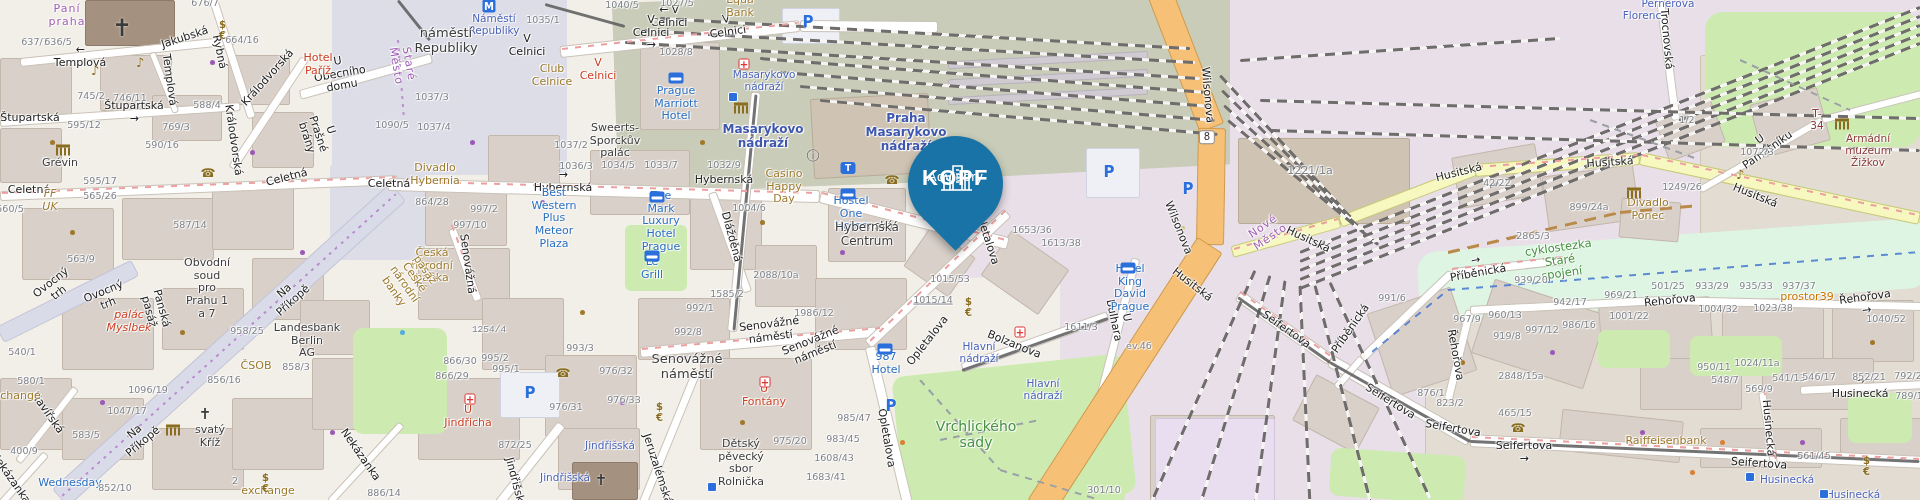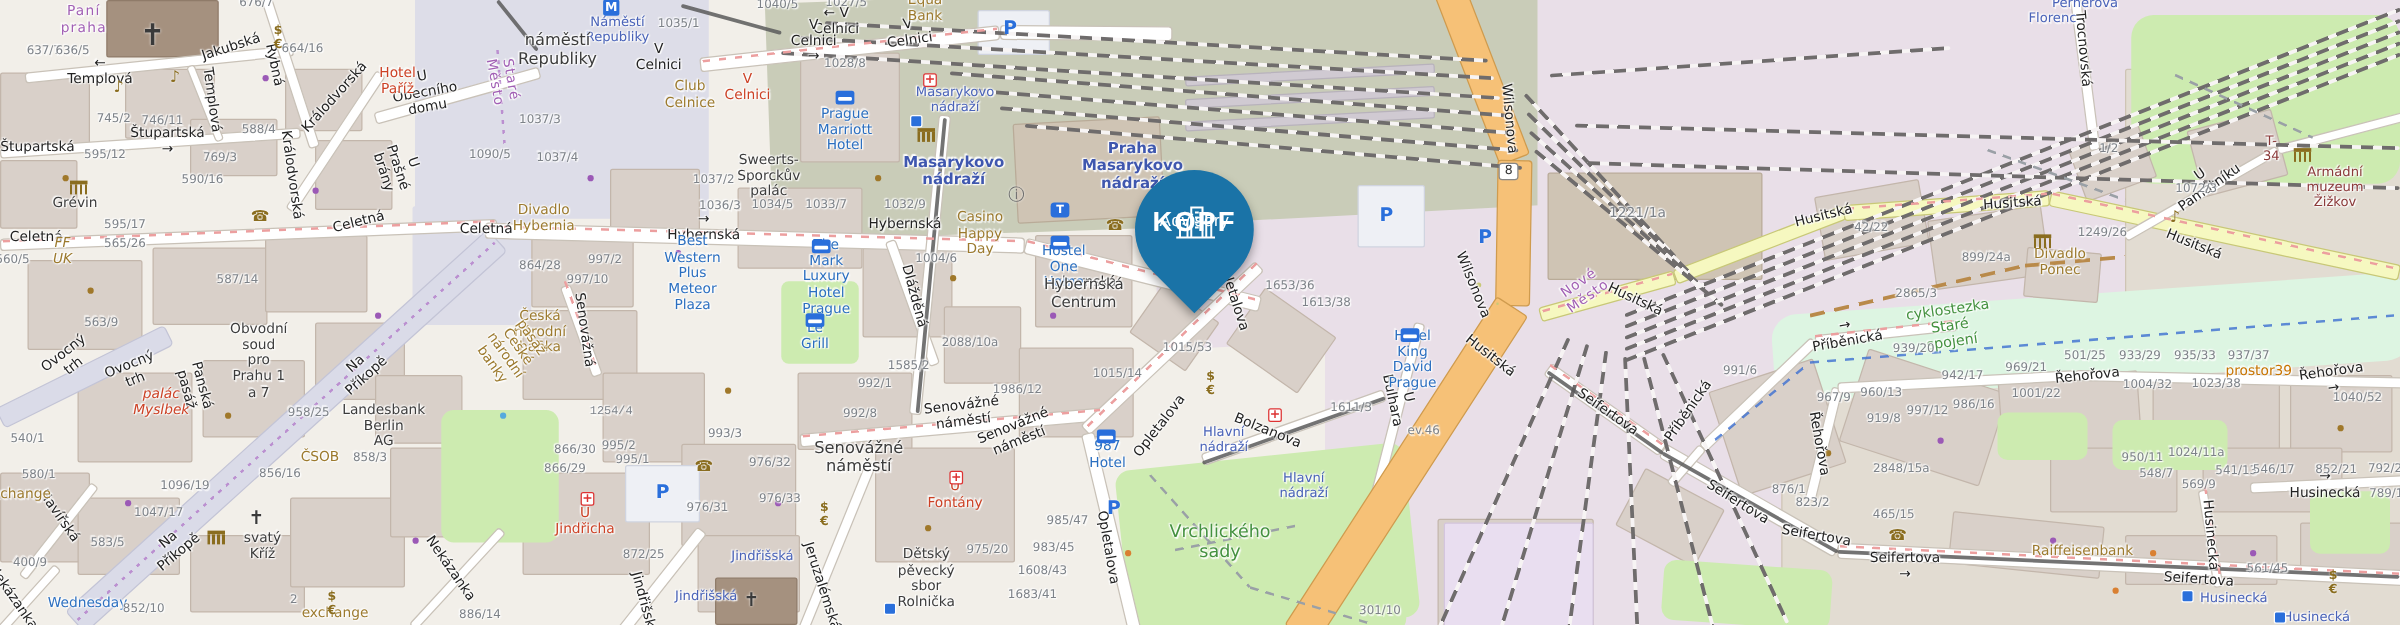--- a/index.html
+++ b/index.html
@@ -469,27 +469,27 @@
       <span class="lbl hn" style="left: 176px; top: 127px; transform: translate(-50%, -50%) rotate(0deg);">769/3</span>
       <span class="lbl hn" style="left: 162px; top: 145px; transform: translate(-50%, -50%) rotate(0deg);">590/16</span>
       <span class="lbl hn" style="left: 676px; top: 52px; transform: translate(-50%, -50%) rotate(0deg);">1028/8</span>
       <span class="lbl hn" style="left: 100px; top: 181px; transform: translate(-50%, -50%) rotate(0deg);">595/17</span>
       <span class="lbl hn" style="left: 100px; top: 196px; transform: translate(-50%, -50%) rotate(0deg);">565/26</span>
       <span class="lbl hn" style="left: 10px; top: 209px; transform: translate(-50%, -50%) rotate(0deg);">560/5</span>
       <span class="lbl hn" style="left: 81px; top: 259px; transform: translate(-50%, -50%) rotate(0deg);">563/9</span>
       <span class="lbl hn" style="left: 190px; top: 225px; transform: translate(-50%, -50%) rotate(0deg);">587/14</span>
       <span class="lbl hn" style="left: 392px; top: 125px; transform: translate(-50%, -50%) rotate(0deg);">1090/5</span>
       <span class="lbl hn" style="left: 432px; top: 97px; transform: translate(-50%, -50%) rotate(0deg);">1037/3</span>
-      <span class="lbl hn" style="left: 446px; top: 127px; transform: translate(-50%, -50%) rotate(0deg);">1037/4</span>
+      <span class="lbl hn" style="left: 434px; top: 127px; transform: translate(-50%, -50%) rotate(0deg);">1037/4</span>
       <span class="lbl hn" style="left: 571px; top: 145px; transform: translate(-50%, -50%) rotate(0deg);">1037/2</span>
       <span class="lbl hn" style="left: 576px; top: 166px; transform: translate(-50%, -50%) rotate(0deg);">1036/3</span>
       <span class="lbl hn" style="left: 618px; top: 165px; transform: translate(-50%, -50%) rotate(0deg);">1034/5</span>
       <span class="lbl hn" style="left: 661px; top: 165px; transform: translate(-50%, -50%) rotate(0deg);">1033/7</span>
       <span class="lbl hn" style="left: 724px; top: 165px; transform: translate(-50%, -50%) rotate(0deg);">1032/9</span>
-      <span class="lbl hn" style="left: 432px; top: 214px; transform: translate(-50%, -50%) rotate(0deg);">864/28</span>
+      <span class="lbl hn" style="left: 432px; top: 202px; transform: translate(-50%, -50%) rotate(0deg);">864/28</span>
       <span class="lbl hn" style="left: 484px; top: 209px; transform: translate(-50%, -50%) rotate(0deg);">997/2</span>
       <span class="lbl hn" style="left: 470px; top: 225px; transform: translate(-50%, -50%) rotate(0deg);">997/10</span>
       <span class="lbl hn" style="left: 749px; top: 208px; transform: translate(-50%, -50%) rotate(0deg);">1004/6</span>
       <span class="lbl hn" style="left: 489px; top: 330px; transform: translate(-50%, -50%) rotate(0deg); font-family: Liberation Mono, monospace;">1254/4</span>
       <span class="lbl hn" style="left: 460px; top: 361px; transform: translate(-50%, -50%) rotate(0deg);">866/30</span>
       <span class="lbl hn" style="left: 495px; top: 358px; transform: translate(-50%, -50%) rotate(0deg);">995/2</span>
       <span class="lbl hn" style="left: 506px; top: 369px; transform: translate(-50%, -50%) rotate(0deg);">995/1</span>
       <span class="lbl hn" style="left: 452px; top: 376px; transform: translate(-50%, -50%) rotate(0deg);">866/29</span>
       <span class="lbl hn" style="left: 580px; top: 348px; transform: translate(-50%, -50%) rotate(0deg);">993/3</span>
       <span class="lbl hn" style="left: 616px; top: 371px; transform: translate(-50%, -50%) rotate(0deg);">976/32</span>
@@ -511,21 +511,21 @@
       <span class="lbl hn" style="left: 700px; top: 308px; transform: translate(-50%, -50%) rotate(0deg);">992/1</span>
       <span class="lbl hn" style="left: 688px; top: 332px; transform: translate(-50%, -50%) rotate(0deg);">992/8</span>
       <span class="lbl hn" style="left: 814px; top: 313px; transform: translate(-50%, -50%) rotate(0deg);">1986/12</span>
       <span class="lbl hn" style="left: 776px; top: 275px; transform: translate(-50%, -50%) rotate(0deg);">2088/10a</span>
       <span class="lbl hn" style="left: 854px; top: 418px; transform: translate(-50%, -50%) rotate(0deg);">985/47</span>
       <span class="lbl hn" style="left: 843px; top: 439px; transform: translate(-50%, -50%) rotate(0deg);">983/45</span>
       <span class="lbl hn" style="left: 834px; top: 458px; transform: translate(-50%, -50%) rotate(0deg);">1608/43</span>
       <span class="lbl hn" style="left: 826px; top: 477px; transform: translate(-50%, -50%) rotate(0deg);">1683/41</span>
       <span class="lbl hn" style="left: 790px; top: 441px; transform: translate(-50%, -50%) rotate(0deg);">975/20</span>
       <span class="lbl hn" style="left: 950px; top: 279px; transform: translate(-50%, -50%) rotate(0deg);">1015/53</span>
-      <span class="lbl hn" style="left: 894px; top: 300px; transform: translate(-50%, -50%) rotate(0deg);">1015/14</span>
+      <span class="lbl hn" style="left: 933px; top: 300px; transform: translate(-50%, -50%) rotate(0deg); text-decoration: underline;">1015/14</span>
       <span class="lbl hn" style="left: 1032px; top: 230px; transform: translate(-50%, -50%) rotate(0deg);">1653/36</span>
       <span class="lbl hn" style="left: 1061px; top: 243px; transform: translate(-50%, -50%) rotate(0deg);">1613/38</span>
       <span class="lbl hn" style="left: 1081px; top: 327px; transform: translate(-50%, -50%) rotate(0deg);">1611/3</span>
       <span class="lbl hn" style="font-size: 11px; left: 1310px; top: 171px; transform: translate(-50%, -50%) rotate(0deg);">1221/1a</span>
       <span class="lbl hn" style="left: 1139px; top: 346px; transform: translate(-50%, -50%) rotate(0deg);">ev.46</span>
       <span class="lbl hn" style="left: 1104px; top: 490px; transform: translate(-50%, -50%) rotate(0deg);">301/10</span>
       <span class="lbl hn" style="left: 1497px; top: 183px; transform: translate(-50%, -50%) rotate(0deg);">42/22</span>
       <span class="lbl hn" style="left: 1589px; top: 207px; transform: translate(-50%, -50%) rotate(0deg);">899/24a</span>
       <span class="lbl hn" style="left: 1533px; top: 236px; transform: translate(-50%, -50%) rotate(0deg);">2865/3</span>
       <span class="lbl hn" style="left: 1682px; top: 187px; transform: translate(-50%, -50%) rotate(0deg);">1249/26</span>

